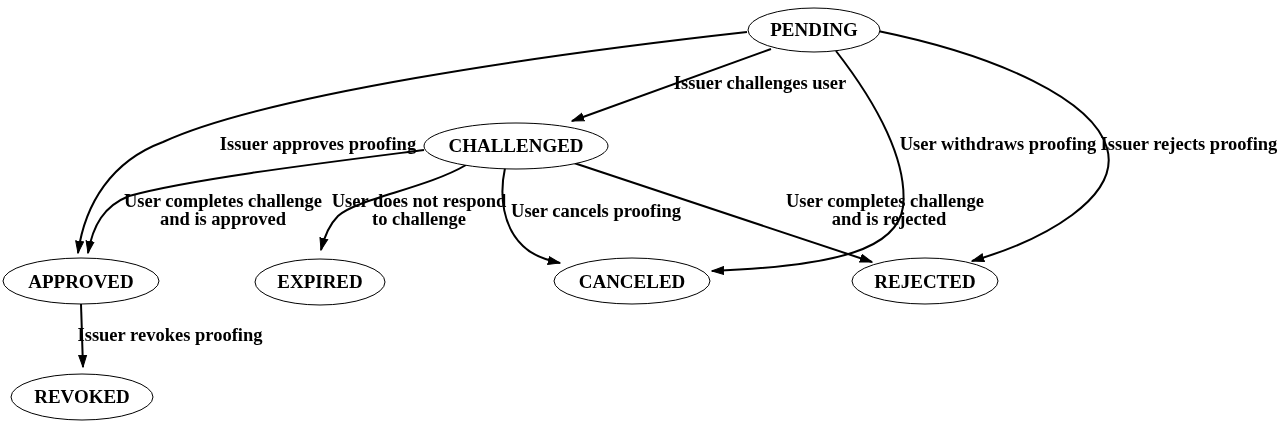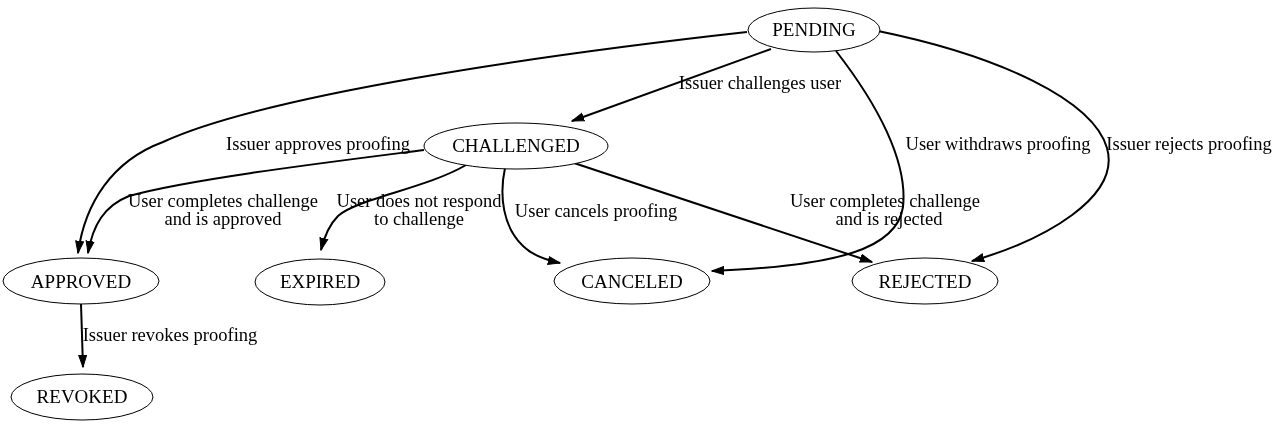--- a/index.html
+++ b/index.html
@@ -8,20 +8,21 @@
     background: #ffffff;
     width: 1278px;
     height: 427px;
     overflow: hidden;
   }
   .diagram-canvas {
     position: relative;
     width: 1160px;
     height: 427px;
     background: #ffffff;
+    font-weight: bold;
   }
   svg { display: block; }
   svg text {
     font-family: "Liberation Serif", "DejaVu Serif", serif;
     fill: #000000;
   }
   .node-label {
     font-size: 19px;
     text-anchor: middle;
   }

